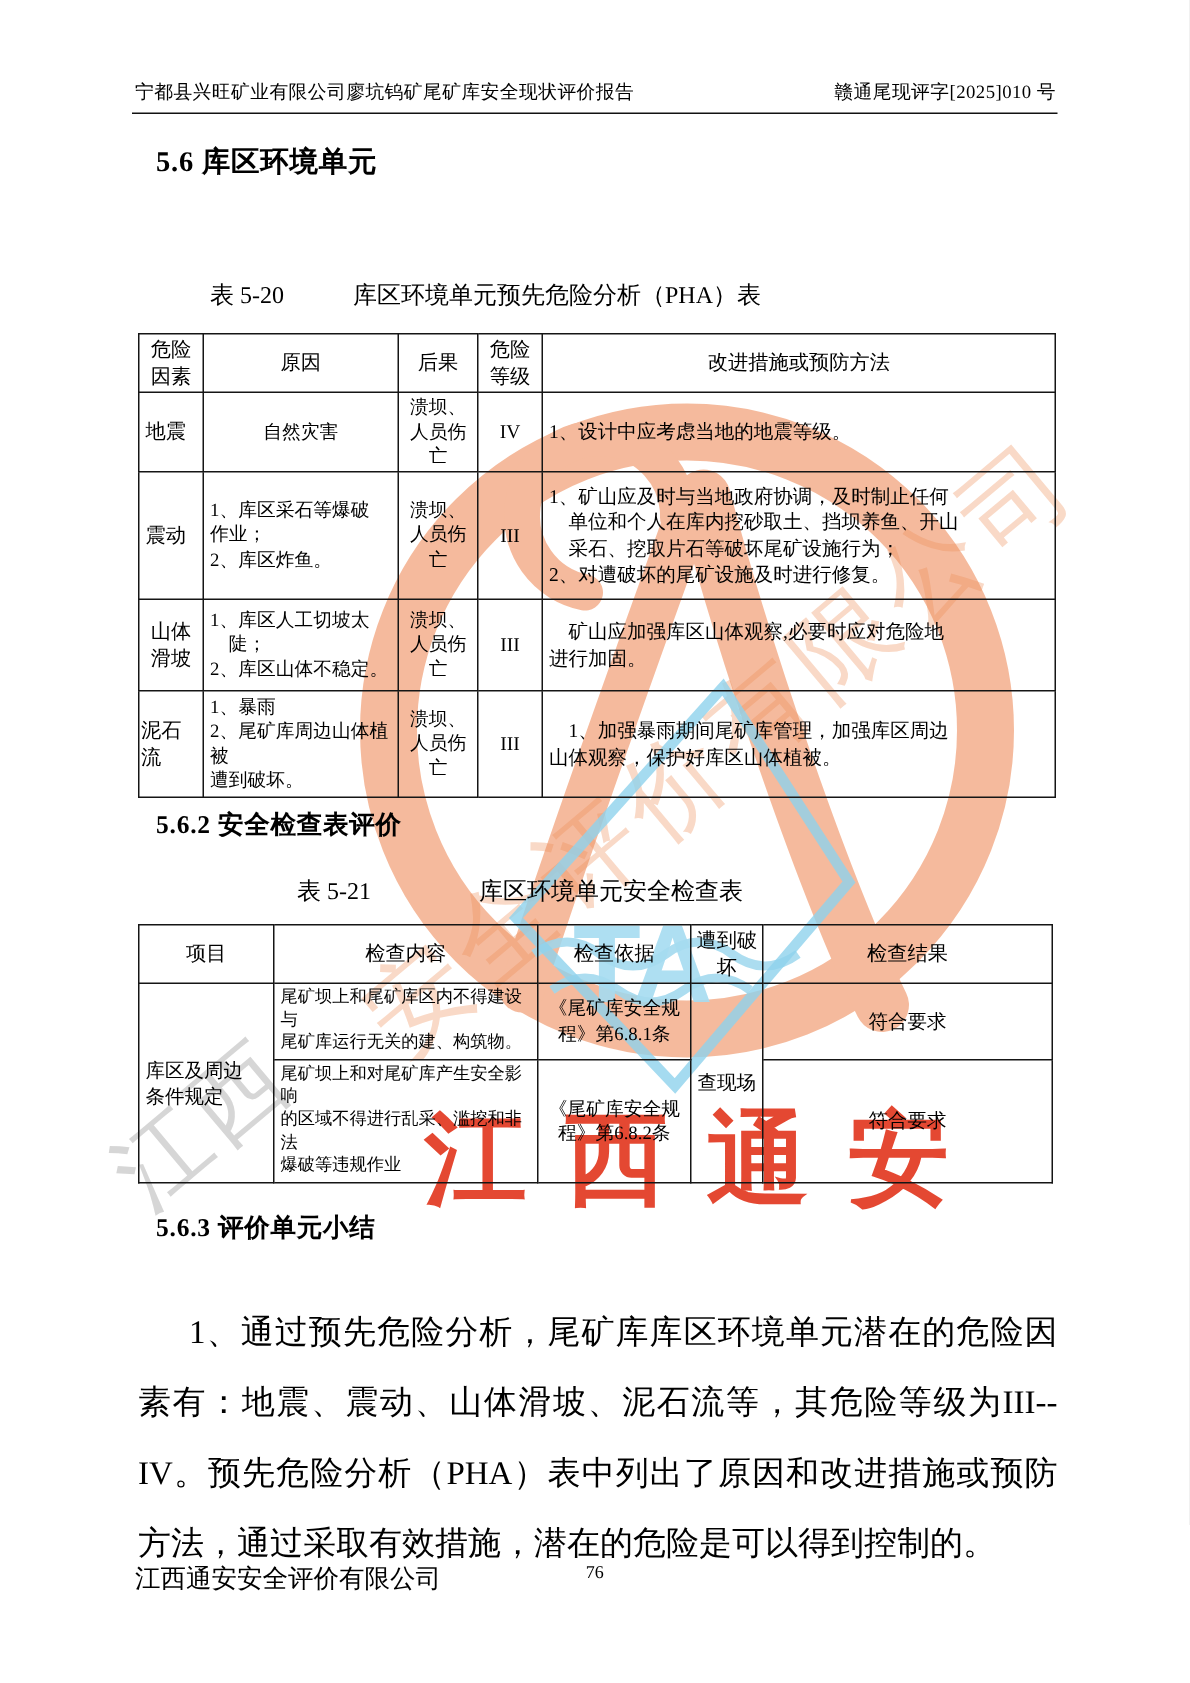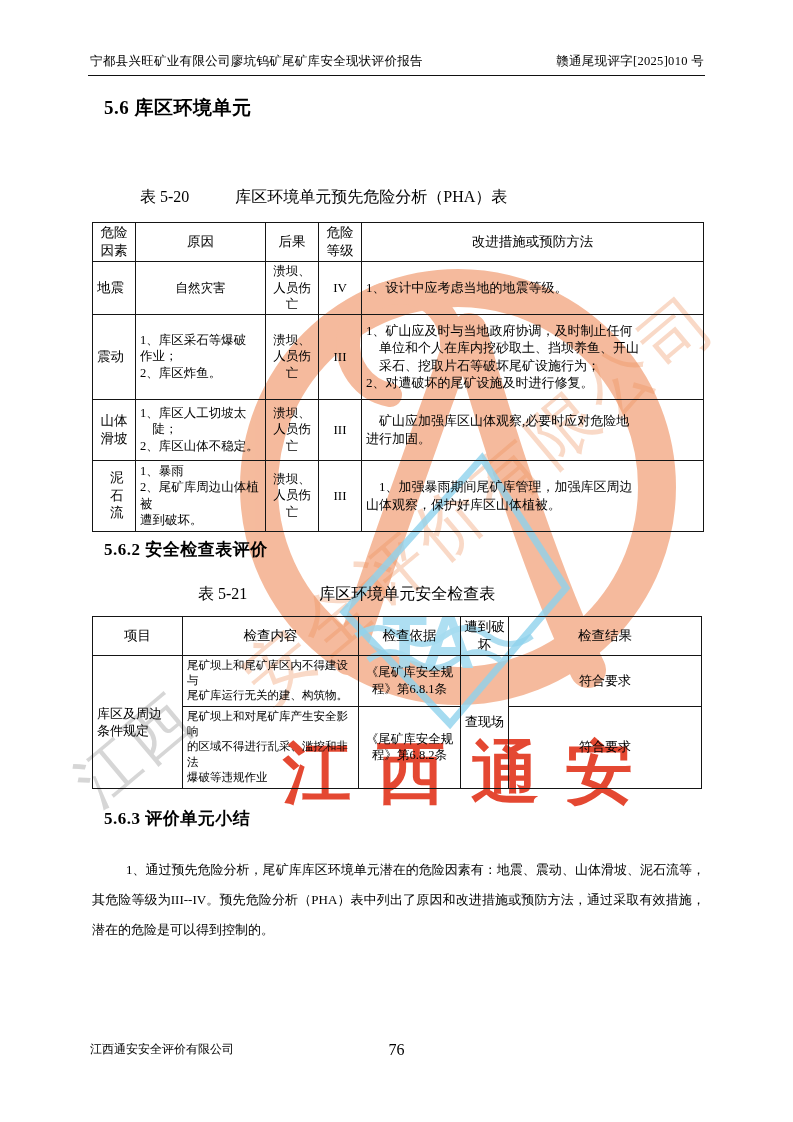--- a/index.html
+++ b/index.html
@@ -39,24 +39,24 @@
   td{font-size:12.5px;}
   .c{text-align:center;padding:1px 2px;}
   .l{text-align:left;padding:2px 4px;}
   .pre{white-space:pre-line;}
   .measures{font-size:13px;}
   .lvl{font-size:13px;}
   .small{font-size:11.5px;}
   .basis{font-size:12.5px;}
 
   .summary{position:absolute;left:92px;width:613px;top:842px;
-    font-size:13px;line-height:30px;text-align:justify;text-indent:34px;}
-
-  .doc-footer-left{position:absolute;left:90px;top:1041px;font-size:12px;}
-  .doc-footer-page{position:absolute;left:0;right:0;top:1041px;text-align:center;font-size:16px;}
+    font-size:22px;line-height:47px;text-align:justify;text-indent:34px;}
+
+  .doc-footer-left{position:absolute;left:90px;top:1041px;font-size:17px;}
+  .doc-footer-page{position:absolute;left:0;right:0;top:1041px;text-align:center;font-size:12px;}
 </style>
 </head>
 <body>
 
 <div class="page">
 
   <svg class="wm" viewBox="0 0 793 1122">
 
     <text transform="translate(268,706) rotate(-40)" font-size="68" fill="#f09d6d" opacity="0.38" letter-spacing="6" font-family="Liberation Sans, sans-serif">安全评价有限公司</text>
 
@@ -135,21 +135,21 @@
         <td class="c" style="font-size:13.5px">山体滑坡</td>
         <td class="l pre">1、库区人工切坡太
 　陡；
 2、库区山体不稳定。</td>
         <td class="c">溃坝、人员伤亡</td>
         <td class="c lvl">III</td>
         <td class="l measures pre">　矿山应加强库区山体观察,必要时应对危险地
 进行加固。</td>
       </tr>
       <tr style="height:62px">
-        <td class="l" style="font-size:13.5px;padding:0 17px">泥石流</td>
+        <td class="l" style="font-size:13.5px;padding:0 1px">泥石流</td>
         <td class="l pre">1、暴雨
 2、尾矿库周边山体植被
 遭到破坏。</td>
         <td class="c">溃坝、人员伤亡</td>
         <td class="c lvl">III</td>
         <td class="l measures pre">　1、加强暴雨期间尾矿库管理，加强库区周边
 山体观察，保护好库区山体植被。</td>
       </tr>
     </tbody>
       </table>

